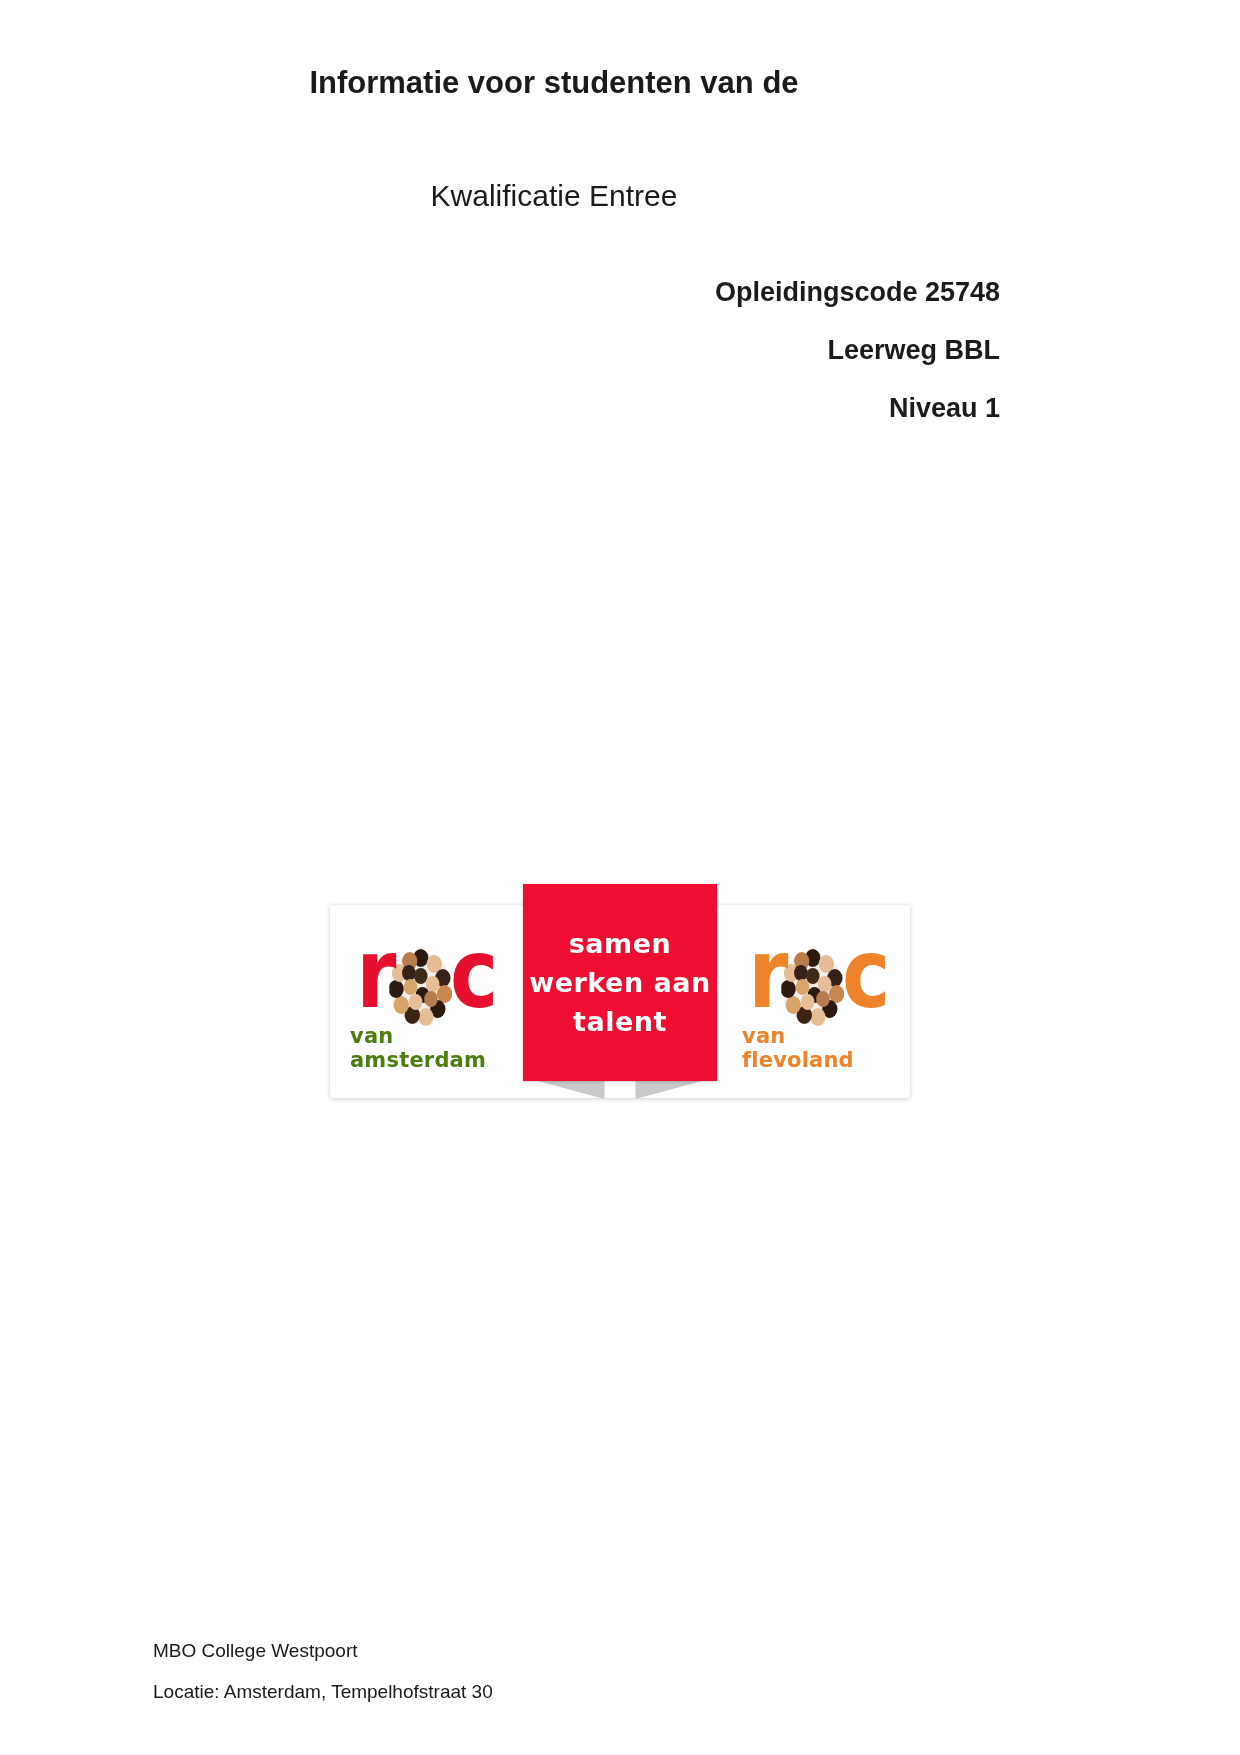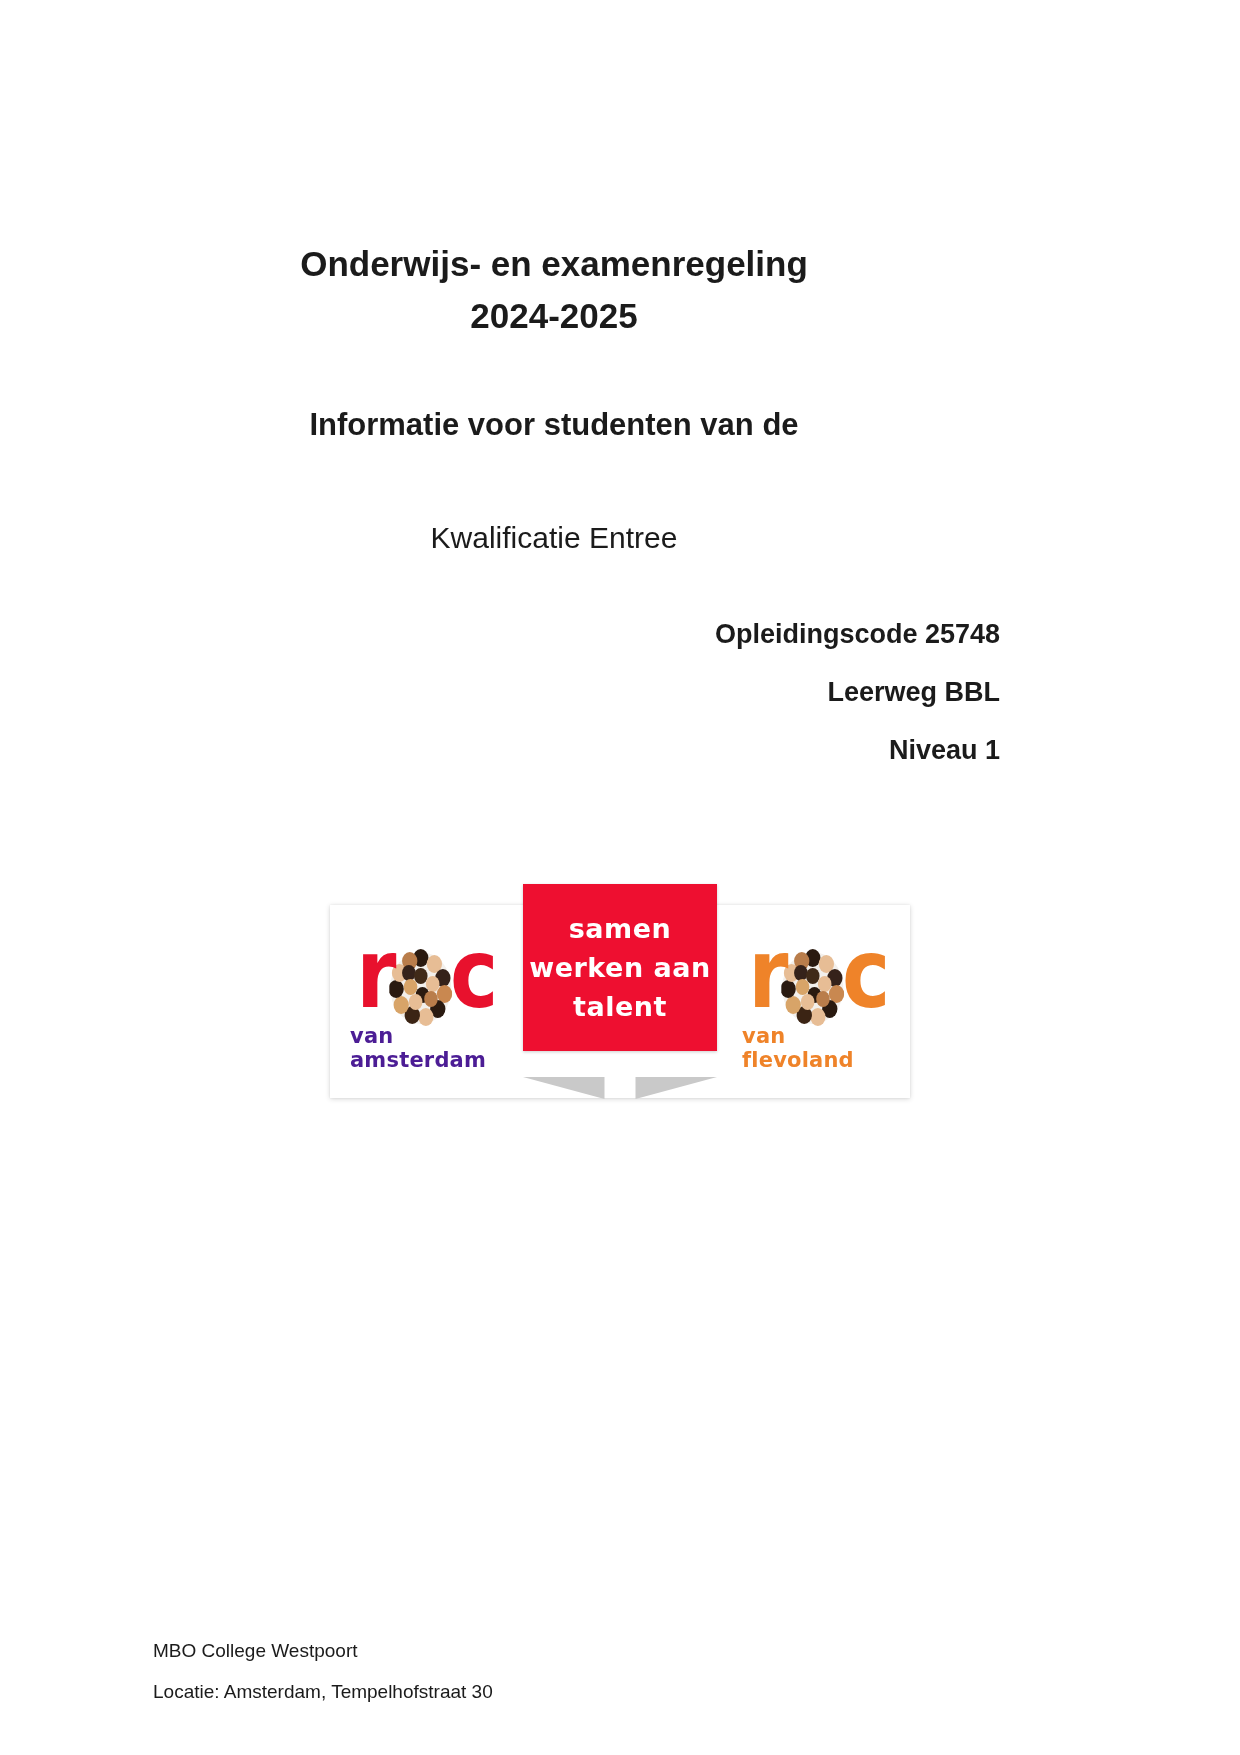--- a/index.html
+++ b/index.html
@@ -101,30 +101,30 @@
   .flevoland .roc-word .letter { color: #ef8329; }
   .roc-o { width: 74px; height: 80px; margin: 0 -3px; flex: 0 0 auto; }
 
   .roc-caption {
     margin-top: -4px;
     font-weight: bold;
     font-size: 21px;
     letter-spacing: 0.2px;
     font-family: "DejaVu Sans", sans-serif;
   }
-  .amsterdam .roc-caption { color: #4c1d95; }
+  .amsterdam .roc-caption { color: #4d7c0f; }
   .flevoland .roc-caption { color: #ef8329; }
 
   .talent-banner {
     position: absolute;
     top: 0;
     left: 50%;
     transform: translateX(-50%);
     width: 194px;
-    height: 167px;
+    height: 197px;
     background: #ee0f30;
     box-shadow: 0 1px 3px rgba(0,0,0,0.2);
     display: flex;
     flex-direction: column;
     align-items: center;
     justify-content: center;
     z-index: 2;
   }
   .talent-banner div {
     color: #ffffff;
@@ -169,24 +169,20 @@
     margin-bottom: 17px;
     font-weight: normal;
   }
 </style>
 </head>
 <body>
 
 <div id="page">
 
   <div class="text-column">
-    <div class="doc-title">
-      <div>Onderwijs- en examenregeling</div>
-      <div>2024-2025</div>
-    </div>
 
     <div class="doc-subtitle">
       <div>Informatie voor studenten van de</div>
     </div>
 
     <div class="qualification">Kwalificatie Entree</div>
 
     <div class="details">
       <div>Opleidingscode 25748</div>
       <div>Leerweg BBL</div>

